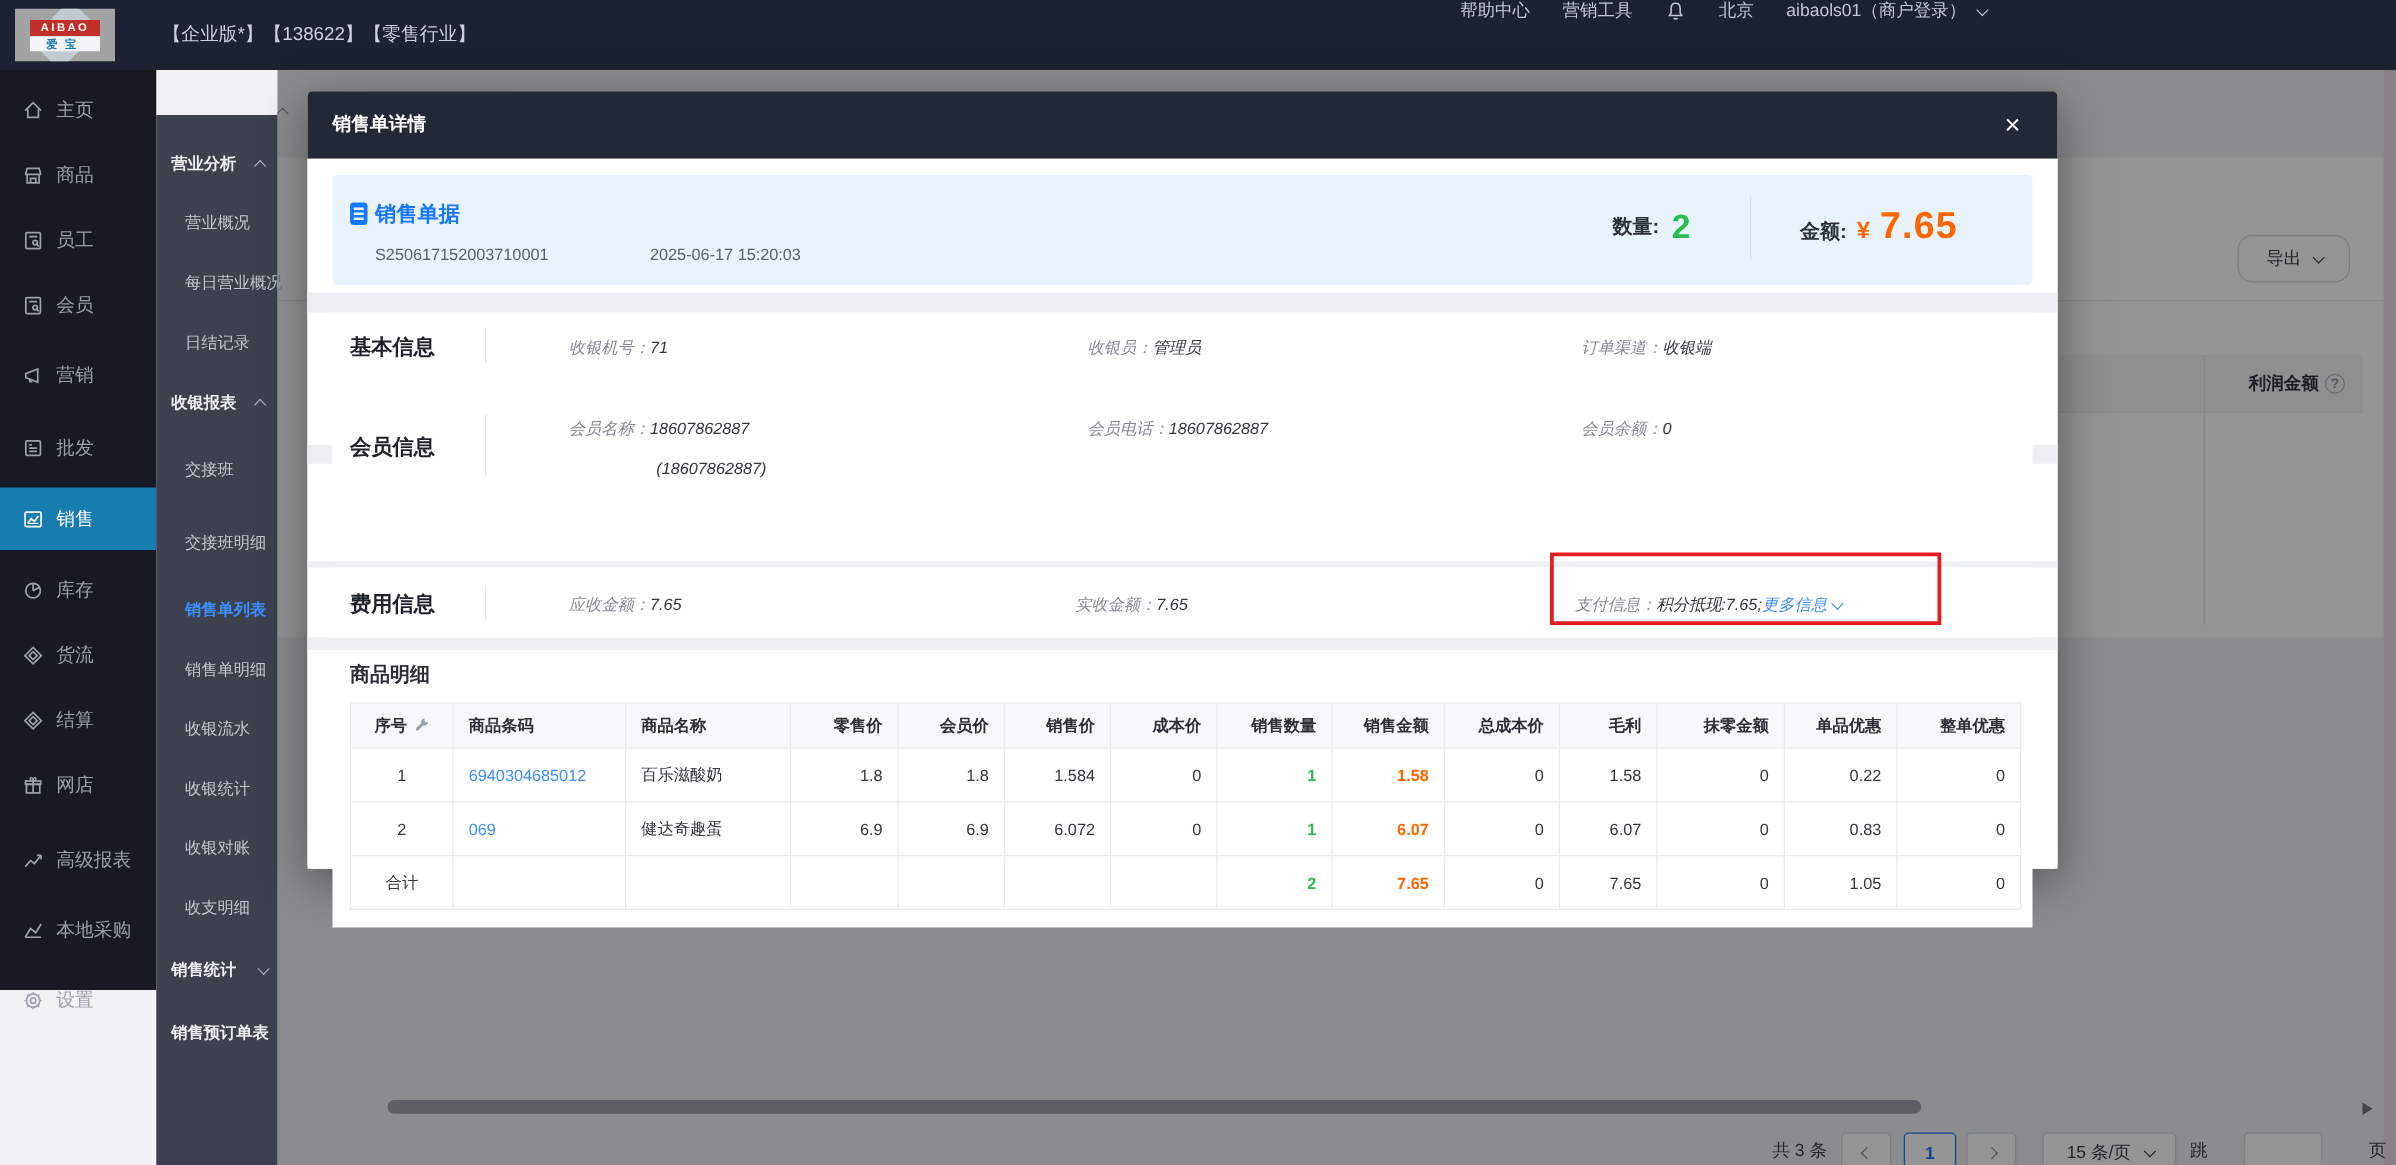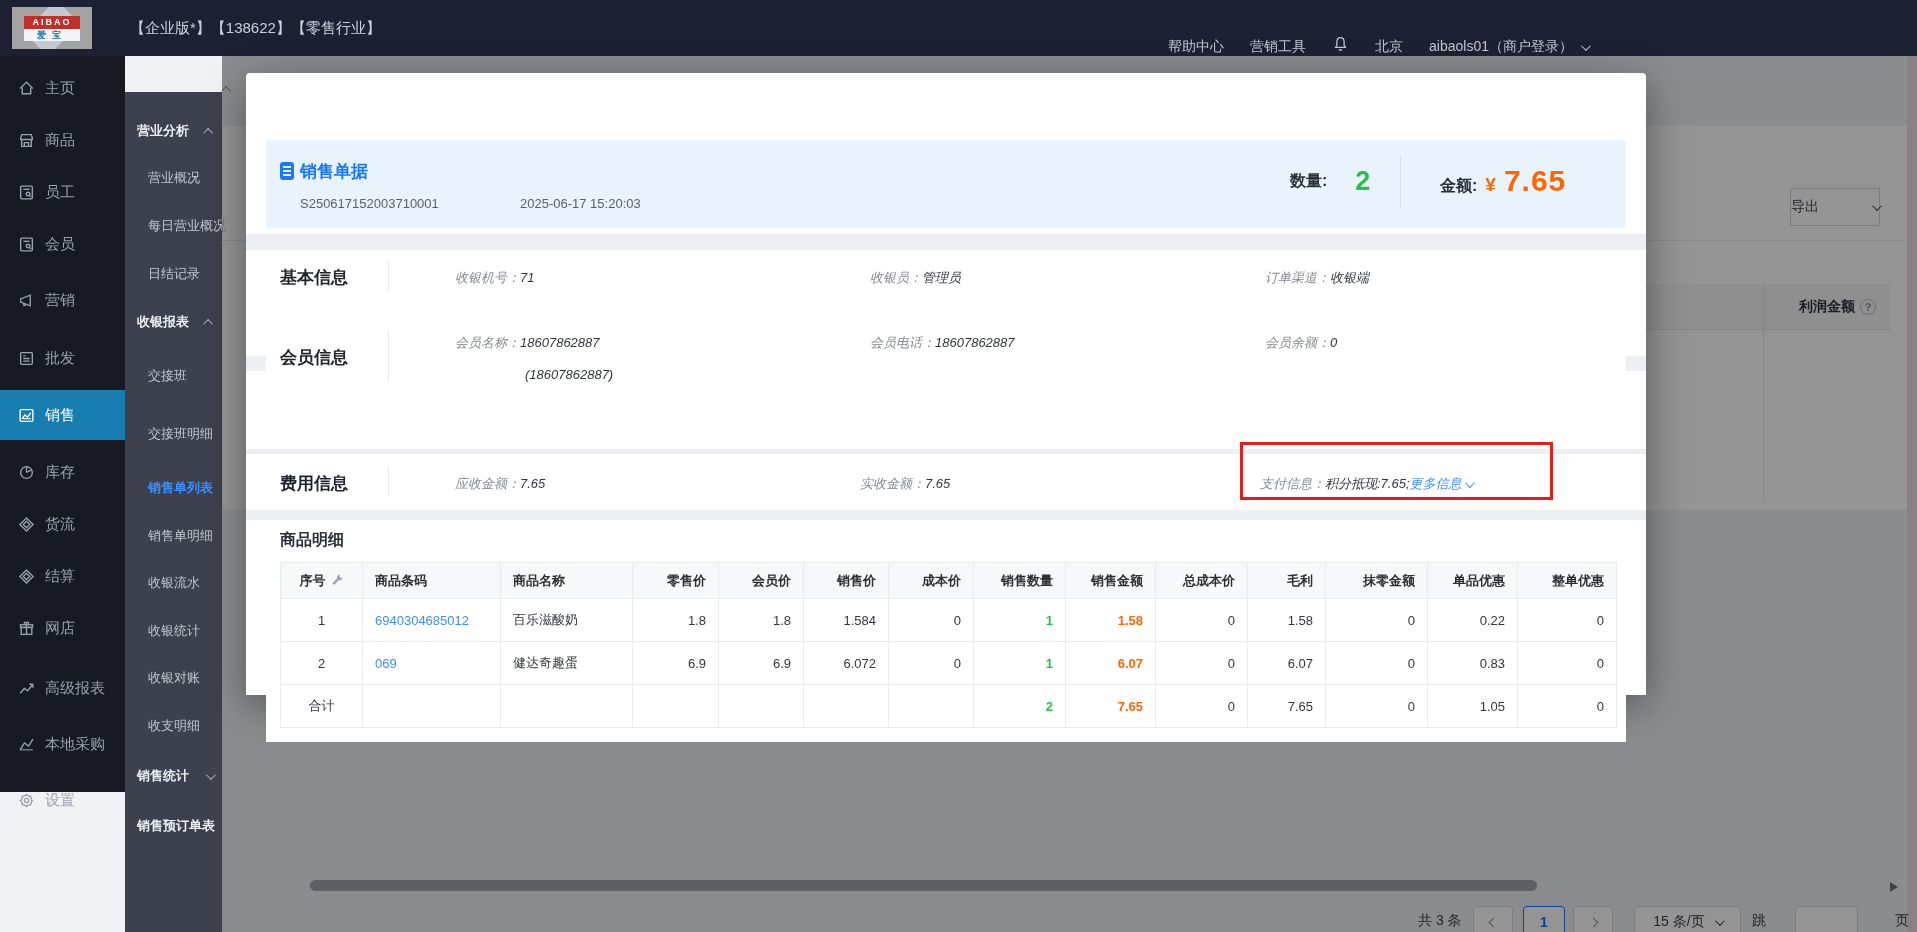--- a/index.html
+++ b/index.html
@@ -6,21 +6,21 @@
   body { font-family:"Liberation Sans","DejaVu Sans",sans-serif; }
   .screen { position:relative; width:1917px; height:932px; overflow:hidden; background:#f0f2f5; }
 
   
   .topbar { position:absolute; left:0; top:0; width:1917px; height:56px; background:#1d2232; z-index:3; }
   .logo { position:absolute; left:12px; top:7px; width:80px; height:42px; background:#a3a3a3; overflow:hidden; }
   .logo .diamond { position:absolute; left:23px; top:-4px; width:34px; height:34px; background:#c3c9d2; transform:rotate(45deg) scaleY(1.35); top:4px; }
   .logo .band1 { position:absolute; left:12px; top:9px; width:56px; height:13px; background:#c03028; color:#fff; font-size:9px; font-weight:bold; text-align:center; line-height:13px; letter-spacing:2px; }
   .logo .band2 { position:absolute; left:12px; top:22px; width:56px; height:12px; background:#f2f4f7; color:#1878b4; font-size:9px; font-weight:bold; text-align:center; line-height:12px; letter-spacing:6px; }
   .topbar-title { position:absolute; left:130px; top:0; height:56px; line-height:56px; color:#ccd0da; font-size:15px; }
-  .topbar-right { position:absolute; right:329px; top:0; height:56px; display:flex; align-items:flex-end; gap:26px; color:#c3c7d2; font-size:14px; }
+  .topbar-right { position:absolute; right:329px; top:0; height:56px; display:flex; align-items:flex-start; gap:26px; color:#c3c7d2; font-size:14px; }
   .chev { display:inline-block; width:7px; height:7px; border-right:1.5px solid currentColor; border-bottom:1.5px solid currentColor; }
   .chev-down { transform:rotate(45deg) translateY(-2px); }
   .chev-up { transform:rotate(-135deg) translateY(-2px); }
   .chev-left { transform:rotate(135deg); }
   .chev-right { transform:rotate(-45deg); }
   .user-wrap { display:flex; align-items:center; gap:8px; }
 
   
   .sidebar { position:absolute; left:0; top:56px; width:125px; height:736px; background:#171a23; z-index:3; }
   .side-item { position:absolute; left:0; width:125px; height:48px; display:flex; align-items:center; gap:10px; padding-left:18px; color:#9aa0ad; font-size:15px; cursor:pointer; }
@@ -31,21 +31,21 @@
   .submenu { position:absolute; left:125px; top:56px; width:97px; height:876px; background:#3c414d; z-index:3;margin-top:36px; }
   .sub-item { position:absolute; left:0; width:97px; height:26px; line-height:26px; color:#c2c6cf; font-size:13px; padding-left:23px; cursor:pointer; white-space:nowrap; }
   .sub-item.group { padding-left:12px; color:#eceef2; font-weight:bold; }
   .sub-item.group .chev { position:absolute; right:9px; top:10px; color:#aeb3bd; }
   .sub-item.active { color:#3d8eff; font-weight:bold; }
 
   
   .content { position:absolute; left:222px; top:56px; width:1695px; height:876px; z-index:1; background:#f0f2f5; }
   .collapse-chev { position:absolute; left:2px; top:30px; color:#8f95a0; }
   .bg-panel { position:absolute; left:0; top:70px; width:1685px; height:384px; background:#ffffff; }
-  .export-btn { position:absolute; left:1568px; top:132px; width:90px; height:38px; background:#fff; border:1px solid #d5d8dd; border-radius:0; display:flex; align-items:center; justify-content:space-between; gap:9px; font-size:14px; color:#3f434c; cursor:pointer; }
+  .export-btn { position:absolute; left:1568px; top:132px; width:90px; height:38px; background:#fff; border:1px solid #d5d8dd; border-radius:12px; display:flex; align-items:center; justify-content:center; gap:9px; font-size:14px; color:#3f434c; cursor:pointer; }
   .bg-divider { position:absolute; left:0; top:184px; width:1685px; height:1px; background:#e9eaec; }
   .bg-header-row { position:absolute; left:1400px; top:228px; width:268px; height:46px; background:#f6f7f9; border-bottom:1px solid #e4e6e9; }
   .bg-header-cell { position:absolute; right:14px; top:0; height:46px; display:flex; align-items:center; gap:5px; font-size:14px; font-weight:bold; color:#30343c; }
   .q-circle { width:16px; height:16px; border:1px solid #b6bcc6; border-radius:50%; color:#8a919e; font-size:11px; display:flex; align-items:center; justify-content:center; }
   .bg-rows { position:absolute; left:1400px; top:274px; width:268px; }
   .bg-row { position:relative; height:43px; border-bottom:1px solid #ececee; font-size:14px; color:#30343c; background:#fff; }
   .bg-row .pay { position:absolute; left:26px; top:12px; white-space:nowrap; }
   .bg-row .profit { position:absolute; right:16px; top:12px; }
   .bg-colline { position:absolute; left:1541px; top:228px; width:1px; height:216px; background:#e4e6e9; }
   .v-scrollbar { position:absolute; right:0; top:0; width:10px; height:876px; background:#ecdce8; }
@@ -72,21 +72,21 @@
   .modal-title { position:absolute; left:20px; top:0; height:54px; line-height:54px; color:#ffffff; font-size:15px; font-weight:bold; }
   .modal-close { position:absolute; right:22px; top:13px; width:28px; height:28px; color:#ffffff; font-size:22px; text-align:center; line-height:28px; cursor:pointer; }
   .modal-body { position:absolute; left:0; top:54px; width:1400px; height:568px; background:#ffffff; }
 
   .receipt-panel { position:absolute; left:20px; top:13px; width:1360px; height:88px; background:#e8f3fd; border-radius:4px; }
   .doc-icon { position:absolute; left:14px; top:22px; width:14px; height:18px; background:#1677ff; border-radius:3px; }
   .doc-icon:before { content:""; position:absolute; left:3px; top:4px; width:8px; height:2px; background:#e8f3fd; box-shadow:0 4px 0 #e8f3fd, 0 8px 0 #e8f3fd; }
   .receipt-title { position:absolute; left:34px; top:20px; font-size:17px; font-weight:bold; color:#1677ff; }
   .receipt-no { position:absolute; left:34px; top:56px; font-size:13px; color:#5a5f6a; }
   .receipt-dt { position:absolute; left:254px; top:56px; font-size:13px; color:#5a5f6a; }
-  .qty-wrap { position:absolute; left:1024px; top:26px; display:flex; align-items:center; gap:28px; }
+  .qty-wrap { position:absolute; left:1024px; top:26px; display:flex; align-items:center; gap:10px; }
   .qty-label, .amt-label { font-size:16px; font-weight:bold; color:#2b2f36; }
   .qty-value { font-size:27px; font-weight:bold; color:#2bbc4e; }
   .receipt-vline { position:absolute; left:1134px; top:16px; width:1px; height:52px; background:#d3e2f2; }
   .amt-wrap { position:absolute; left:1174px; top:24px; display:flex; align-items:baseline; gap:8px; }
   .amt-cny { font-size:19px; font-weight:bold; color:#ff6600; }
   .amt-value { font-size:30px; font-weight:bold; color:#ff6600; letter-spacing:1px; }
 
   .gray-band { position:absolute; left:0; width:1400px; background:#edeff2; }
   .card { position:absolute; left:20px; width:1360px; background:#fff; }
   .card-label { position:absolute; left:14px; font-size:17px; font-weight:bold; color:#1d2129; }
@@ -306,20 +306,24 @@
       </div>
       <span class="pg-jump-label">跳至</span>
       <div class="pg-box pg-input"></div>
       <span class="pg-unit">页</span>
     </div>
   </div>
 
   <div class="overlay"></div>
 
   <div class="modal">
+    <div class="modal-header">
+      <div class="modal-title">销售单详情</div>
+      <div class="modal-close">×</div>
+    </div>
     <div class="modal-body">
 
       <div class="receipt-panel">
         <div class="doc-icon"></div>
         <div class="receipt-title">销售单据</div>
         <div class="receipt-no">S250617152003710001</div>
         <div class="receipt-dt">2025-06-17 15:20:03</div>
         <div class="qty-wrap">
           <span class="qty-label">数量:</span>
           <span class="qty-value">2</span>

